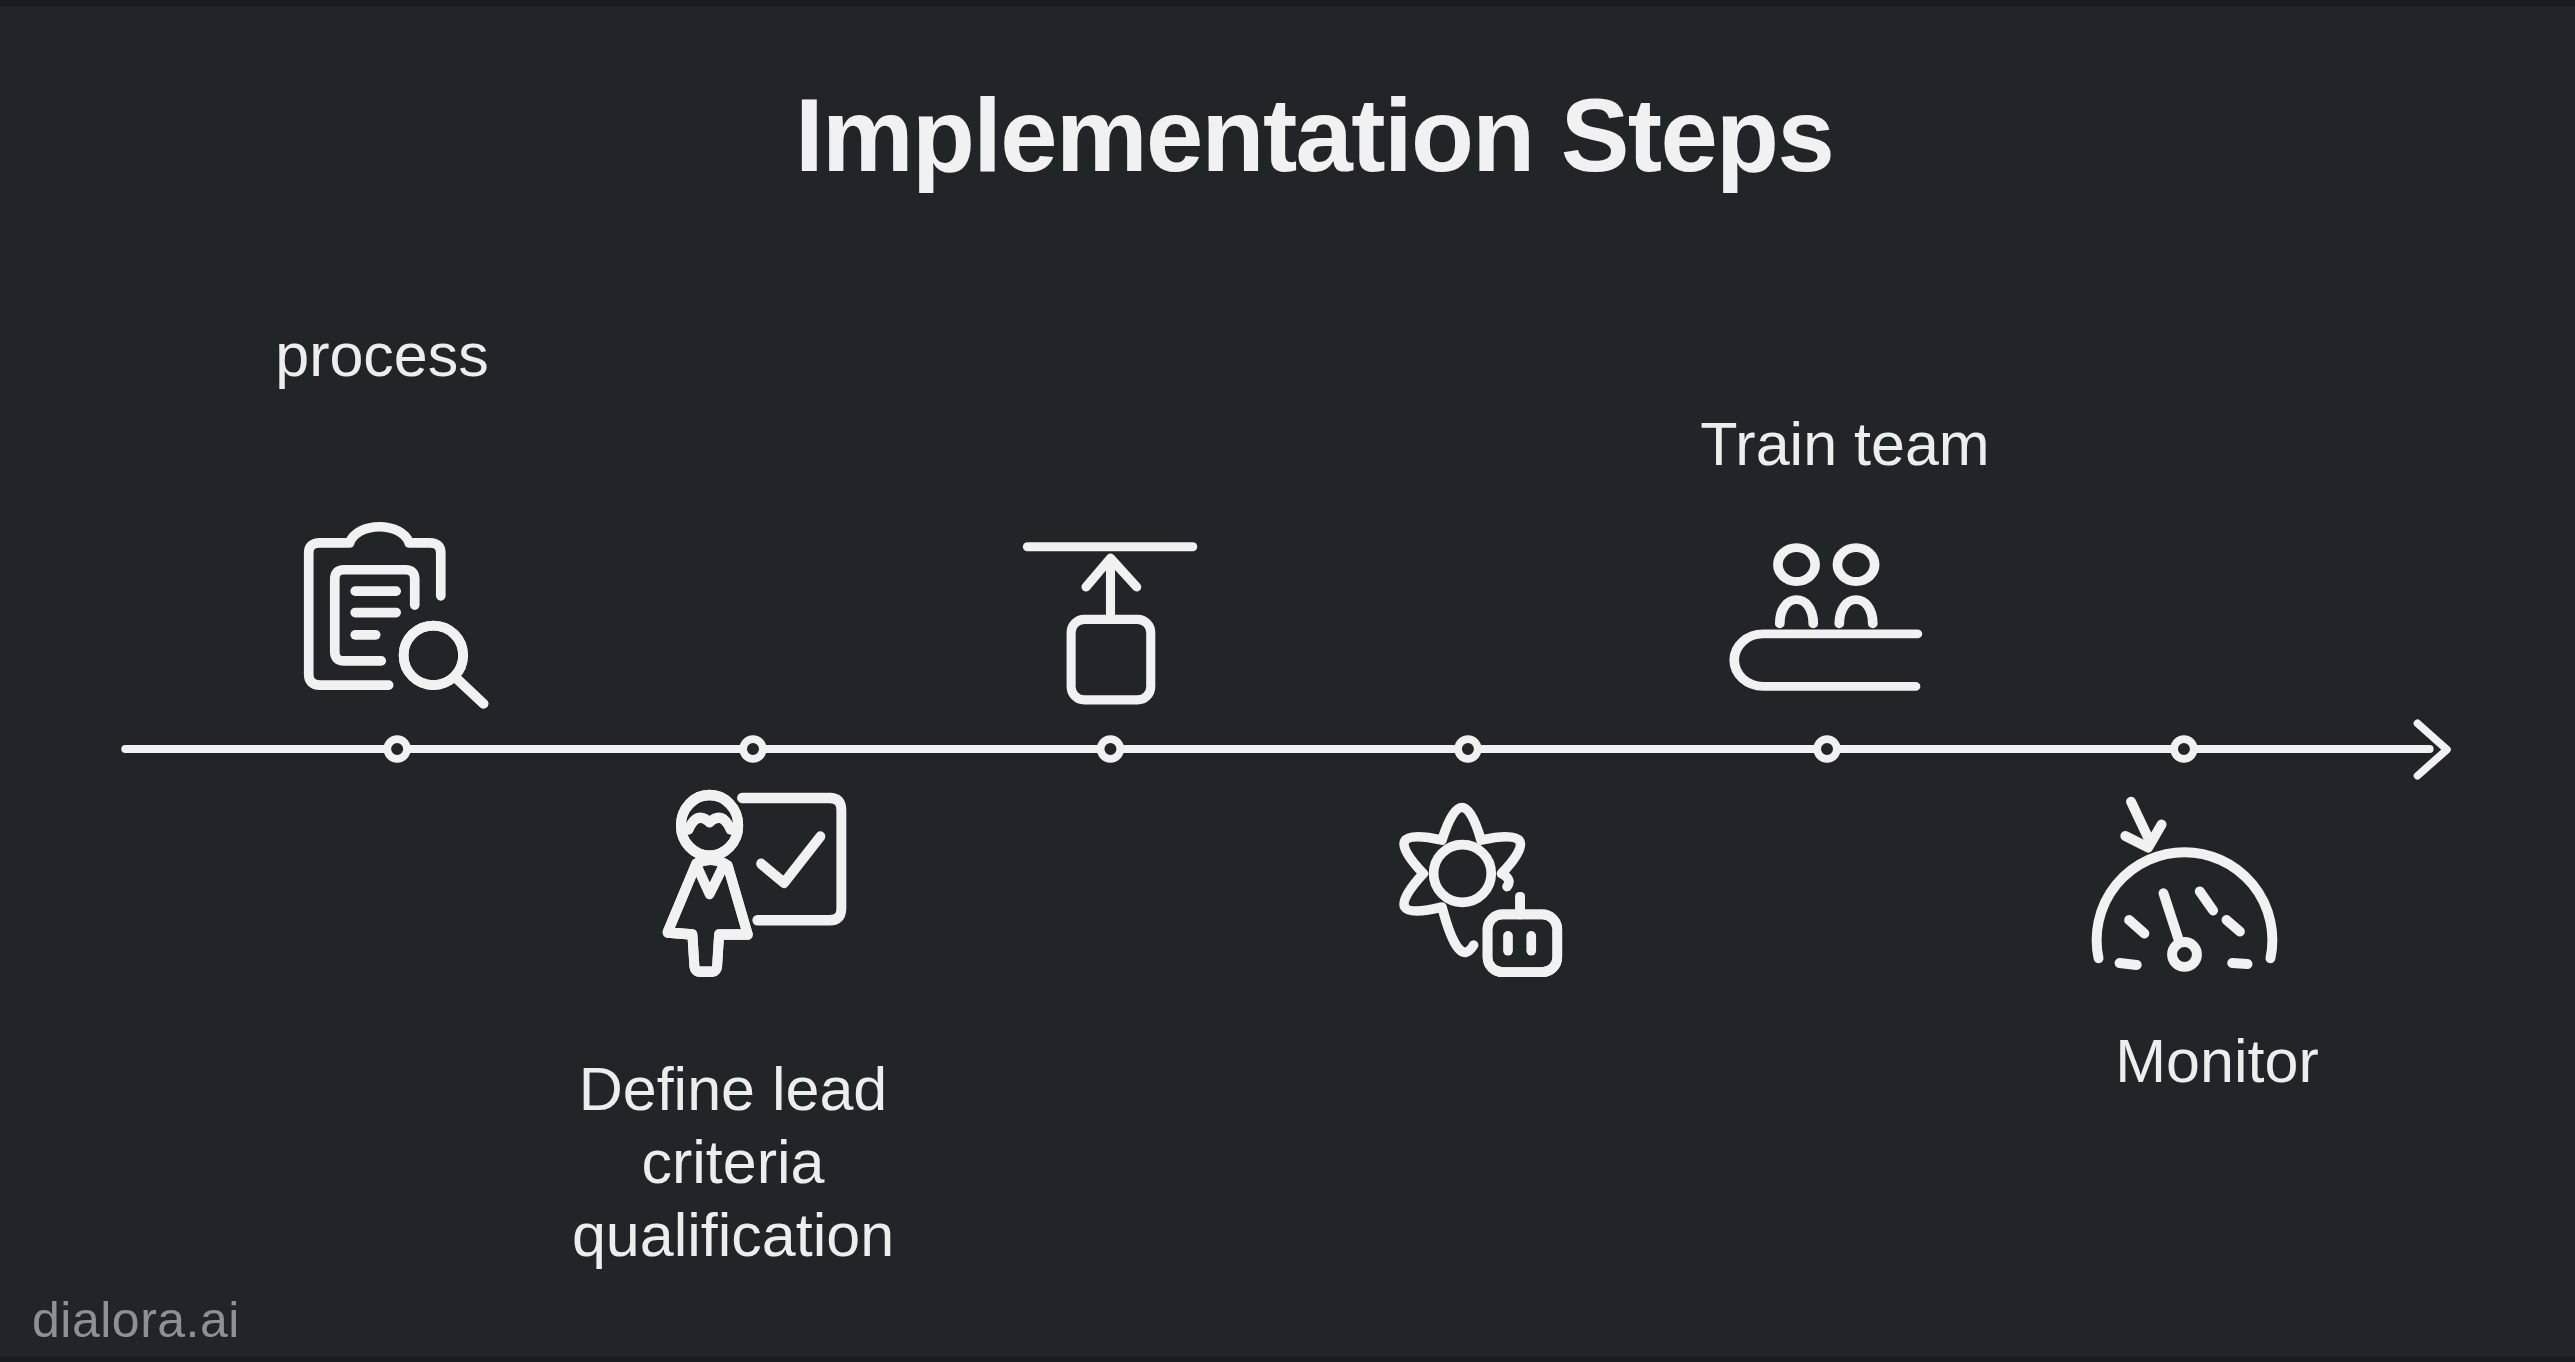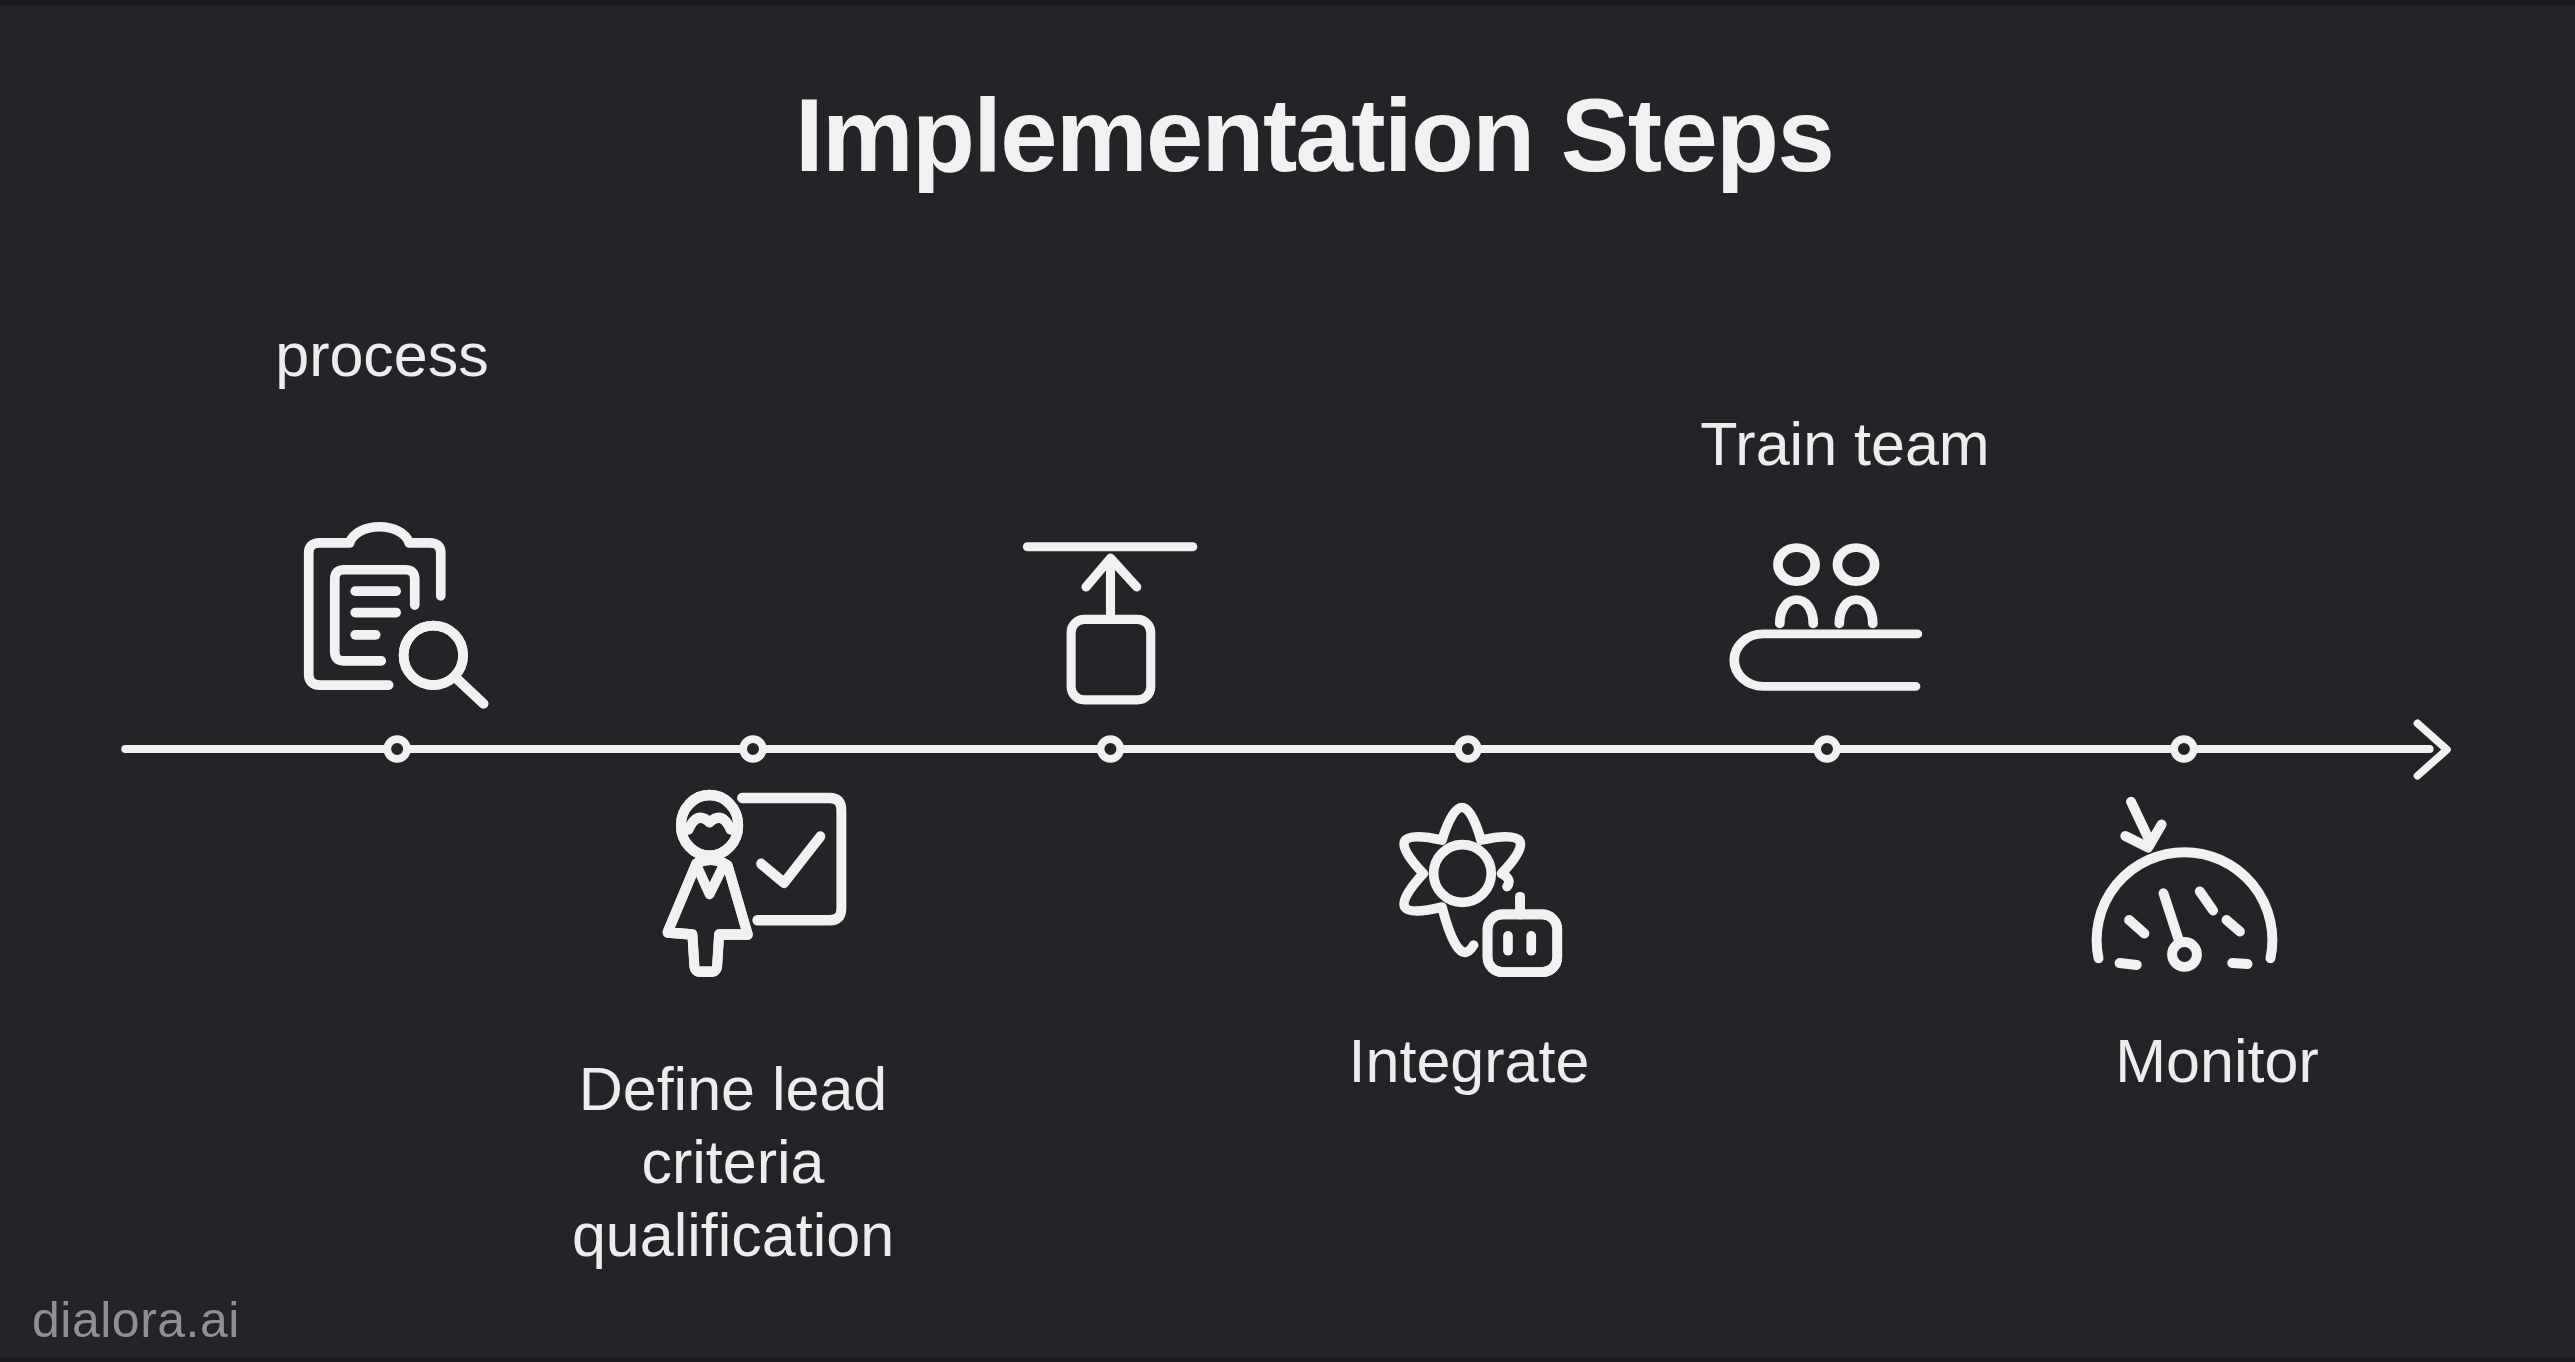--- a/index.html
+++ b/index.html
@@ -116,21 +116,20 @@
       <g class="halo" stroke-width="15">
         <rect x="60.5" y="61" width="37.5" height="31" rx="8"></rect>
         <line x1="78" y1="61" x2="78" y2="51.5"></line>
       </g>
       <rect x="60.5" y="61" width="37.5" height="31" rx="8"></rect>
       <line x1="78" y1="61" x2="78" y2="51.5"></line>
       <line x1="71.5" y1="72.5" x2="71.5" y2="80.5"></line>
       <line x1="84" y1="72.5" x2="84" y2="80.5"></line>
     </svg>
     <div class="label" style="left:1469px;top:1025px;">
-      <div>Integrate</div>
     </div>
   </div>
 
   <div>
     <div class="label" style="left:1845px;top:408px;">
       <div>Train team</div>
     </div>
     <svg class="icon" style="left:1737px;top:546px;" width="186" height="169" viewBox="0 0 100 100" preserveAspectRatio="none">
       <circle cx="32" cy="11" r="10"></circle>
       <circle cx="64" cy="11" r="10"></circle>

